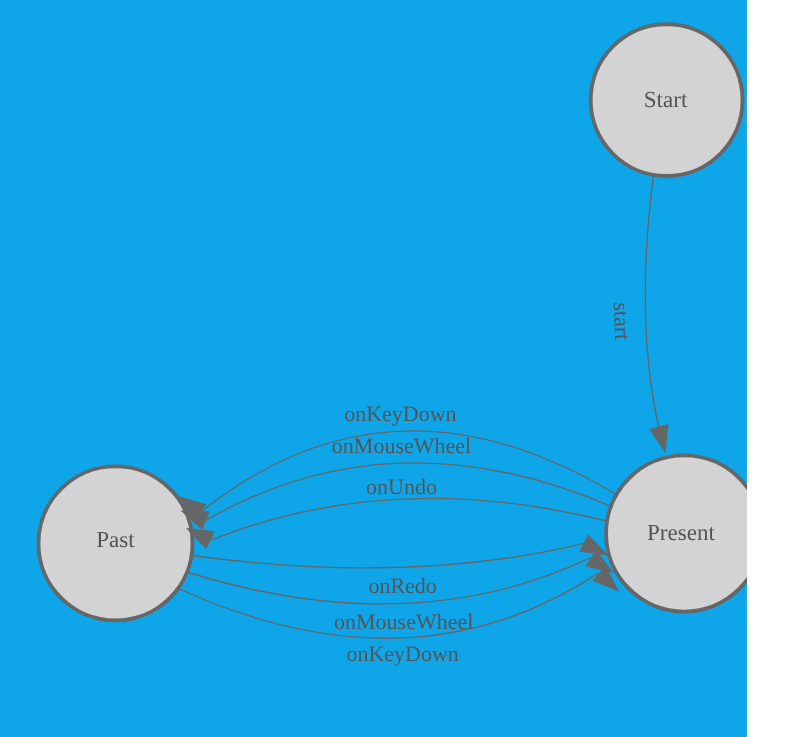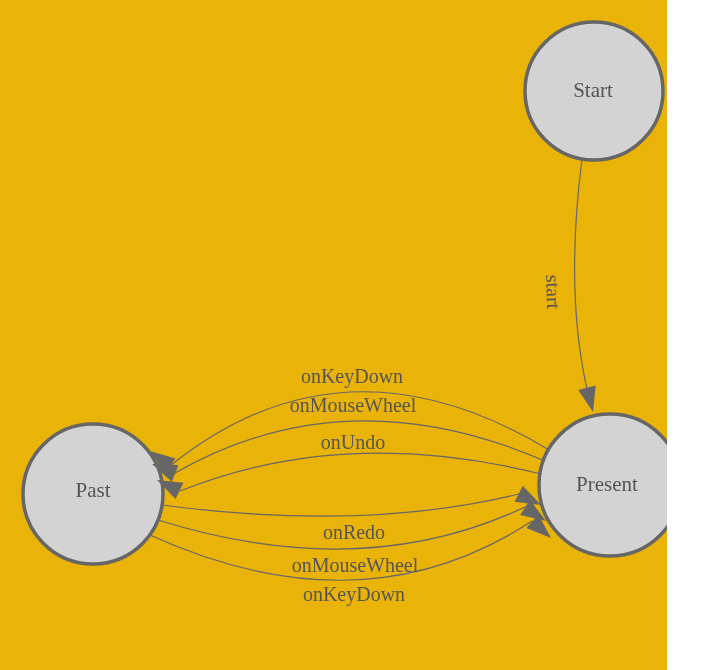--- a/index.html
+++ b/index.html
@@ -1,22 +1,23 @@
 <!DOCTYPE html>
 <html><head>
 <meta charset="utf-8">
 <style>
   html, body { margin: 0; padding: 0; background: #ffffff; }
   .stage {
     position: relative;
     width: 667px;
     height: 670px;
-    background: #eab308;
+    background: #0ea5e9;
     overflow: hidden;
     font-family: "Liberation Serif", "DejaVu Serif", serif;
+    padding-left: 12px;
   }
   svg { display: block; }
   .edge {
     fill: none;
     stroke-width: 1.2px;
   }
   .node {
     stroke-width: 3.5px;
     stroke: #666666;
   }

